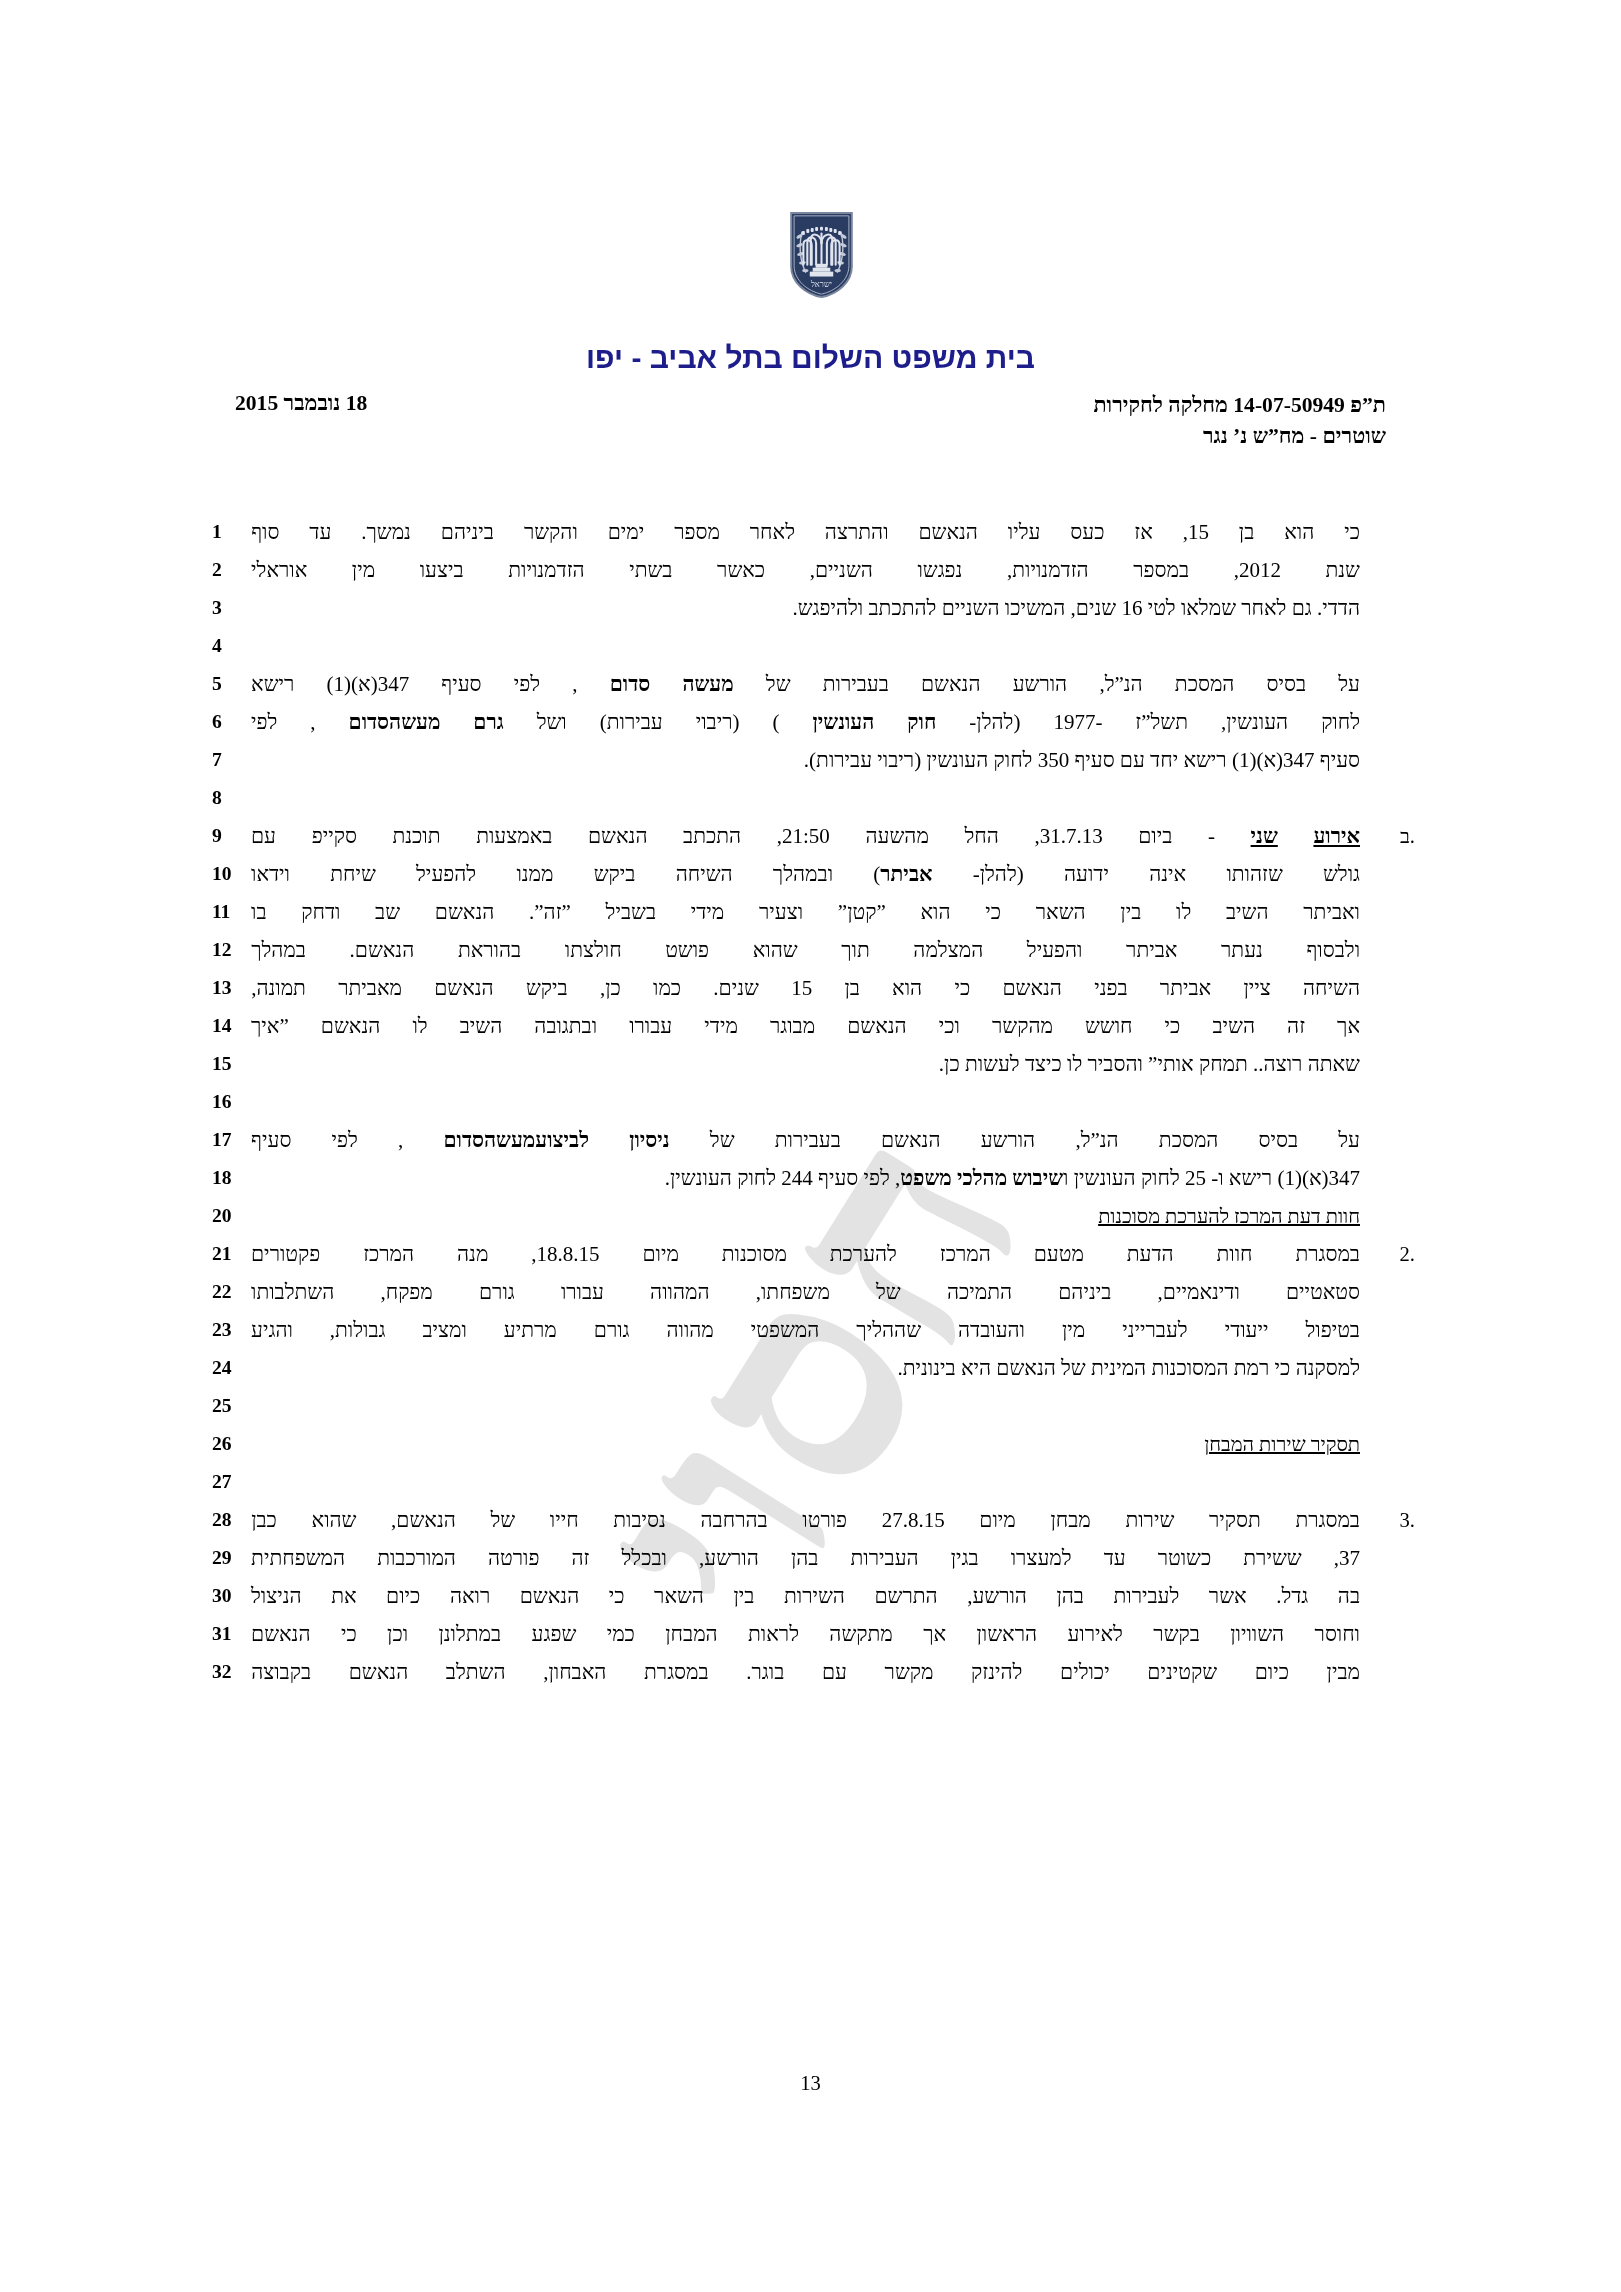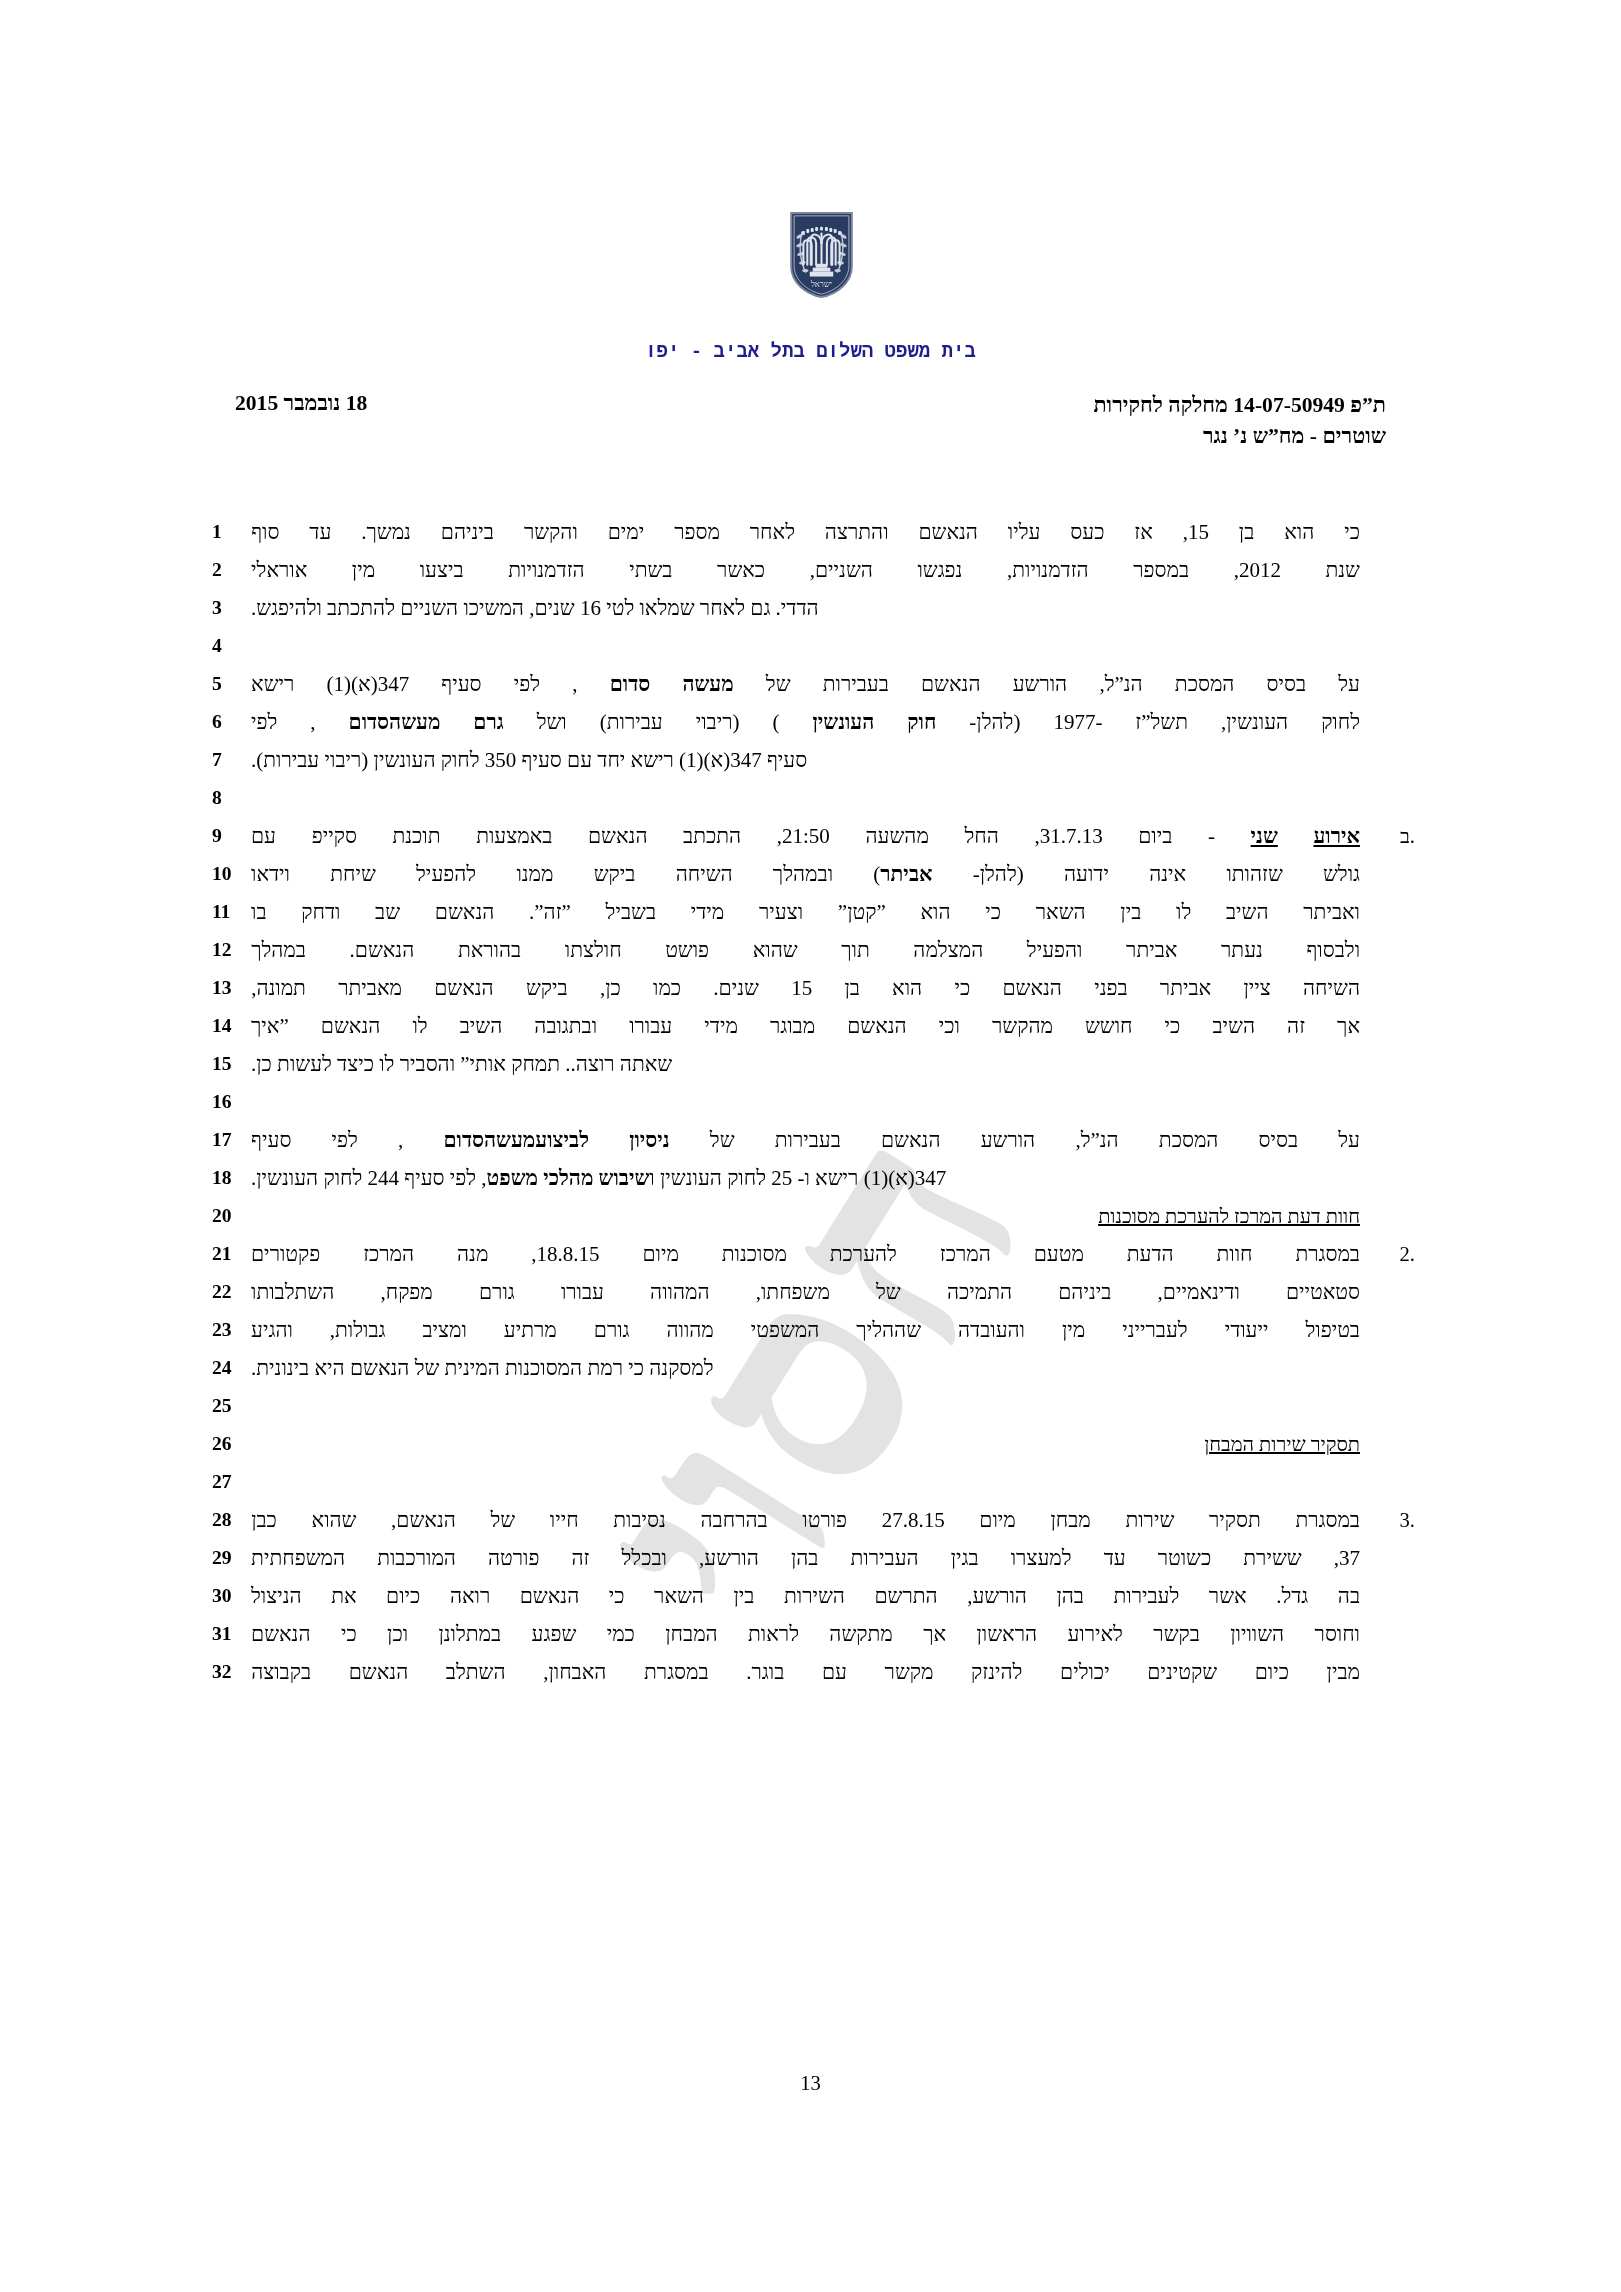--- a/index.html
+++ b/index.html
@@ -56,22 +56,22 @@
     height: 90px;
   }
 
   
   .court-title {
     position: absolute;
     top: 341px;
     left: 0;
     width: 1621px;
     text-align: center;
-    font-family: Liberation Mono, monospace;
-    font-size: 19px;
+    font-family: Liberation Sans, sans-serif;
+    font-size: 30px;
     font-weight: 700;
     color: #1d1d8c;
     z-index: 2;
     letter-spacing: 0px;
   }
 
   
   .case-header {
     position: absolute;
     top: 390px;
@@ -152,21 +152,21 @@
     color: #000;
     white-space: nowrap;
     direction: rtl;
     overflow: visible;
   }
   .ltext.justify {
     display: flex;
     justify-content: space-between;
   }
   .ltext.right   { text-align: right;   }
-  .ltext.left-al { text-align: left;    }
+  .ltext.left-al { text-align: right;    }
 
   .ltext b { font-weight: 700; }
   .ltext u { text-decoration: underline; }
   .hdg {
     font-weight: 400;
     text-decoration: underline;
     font-size: 20px;
   }
 
   

